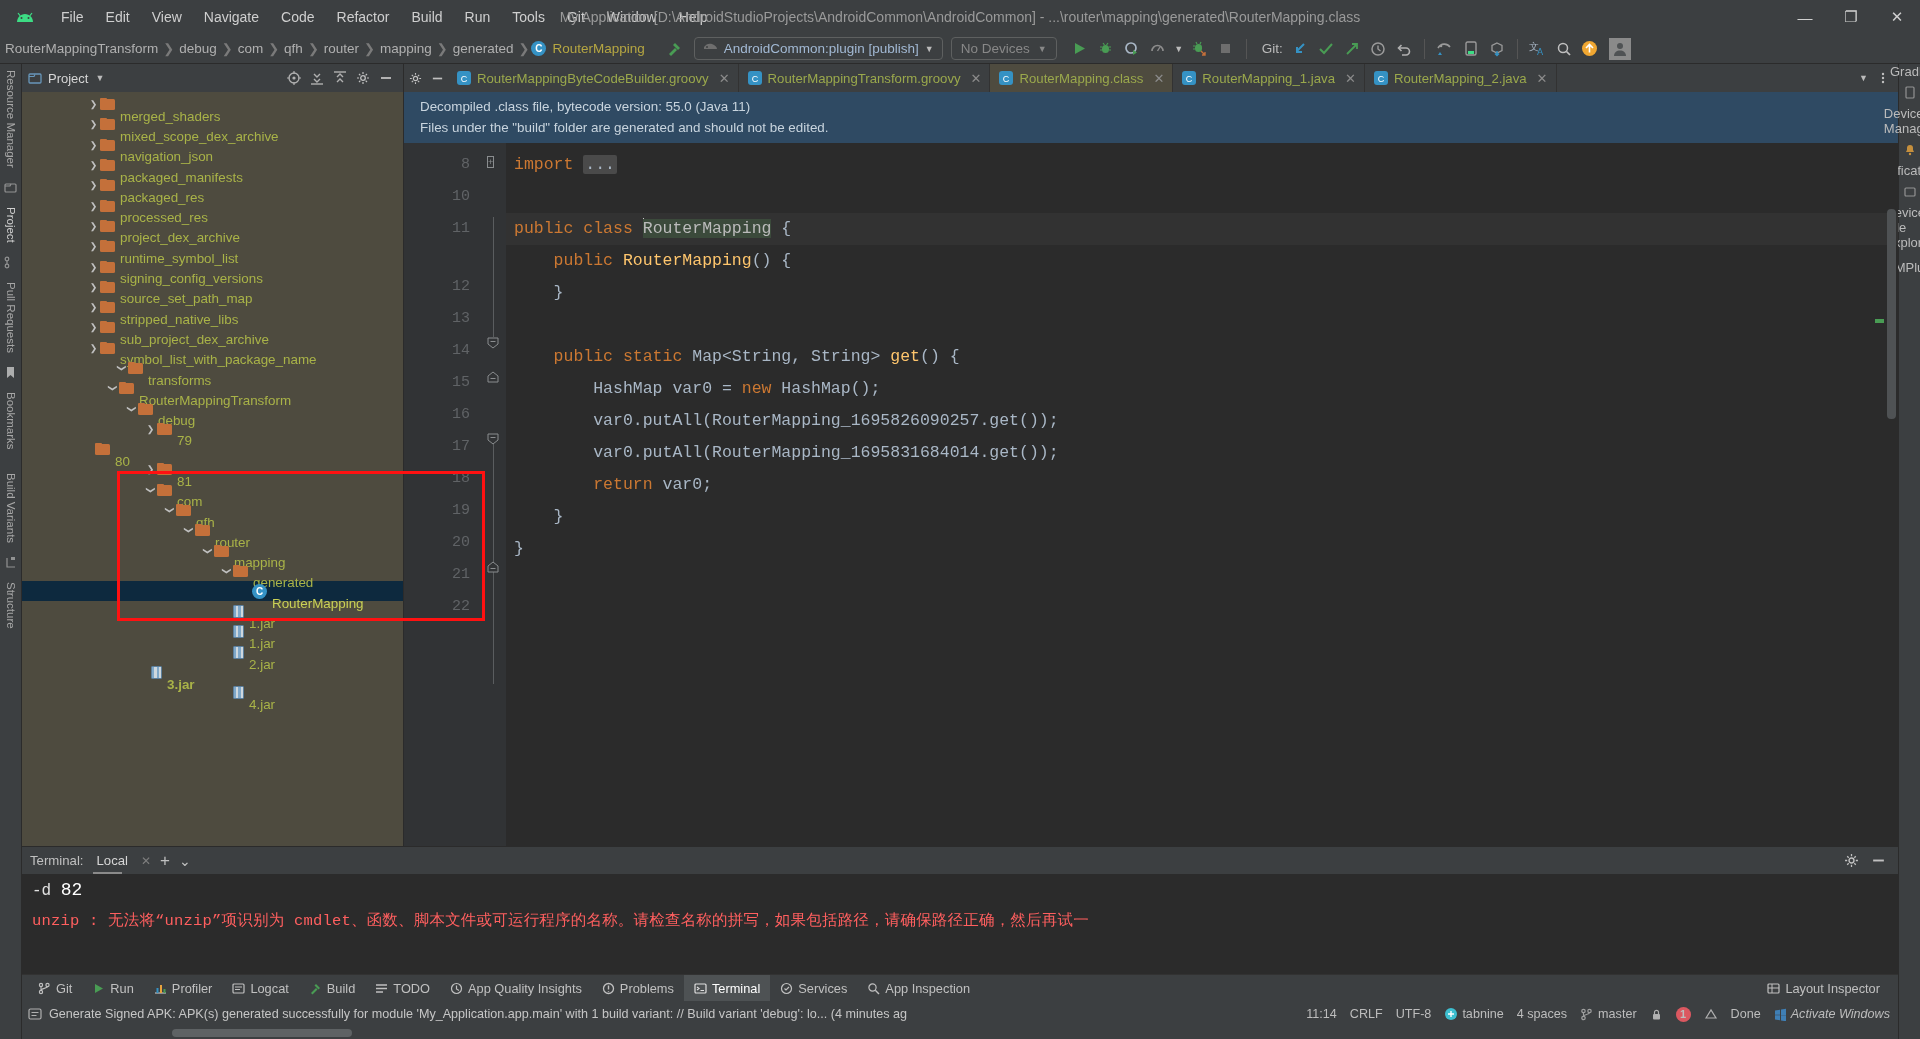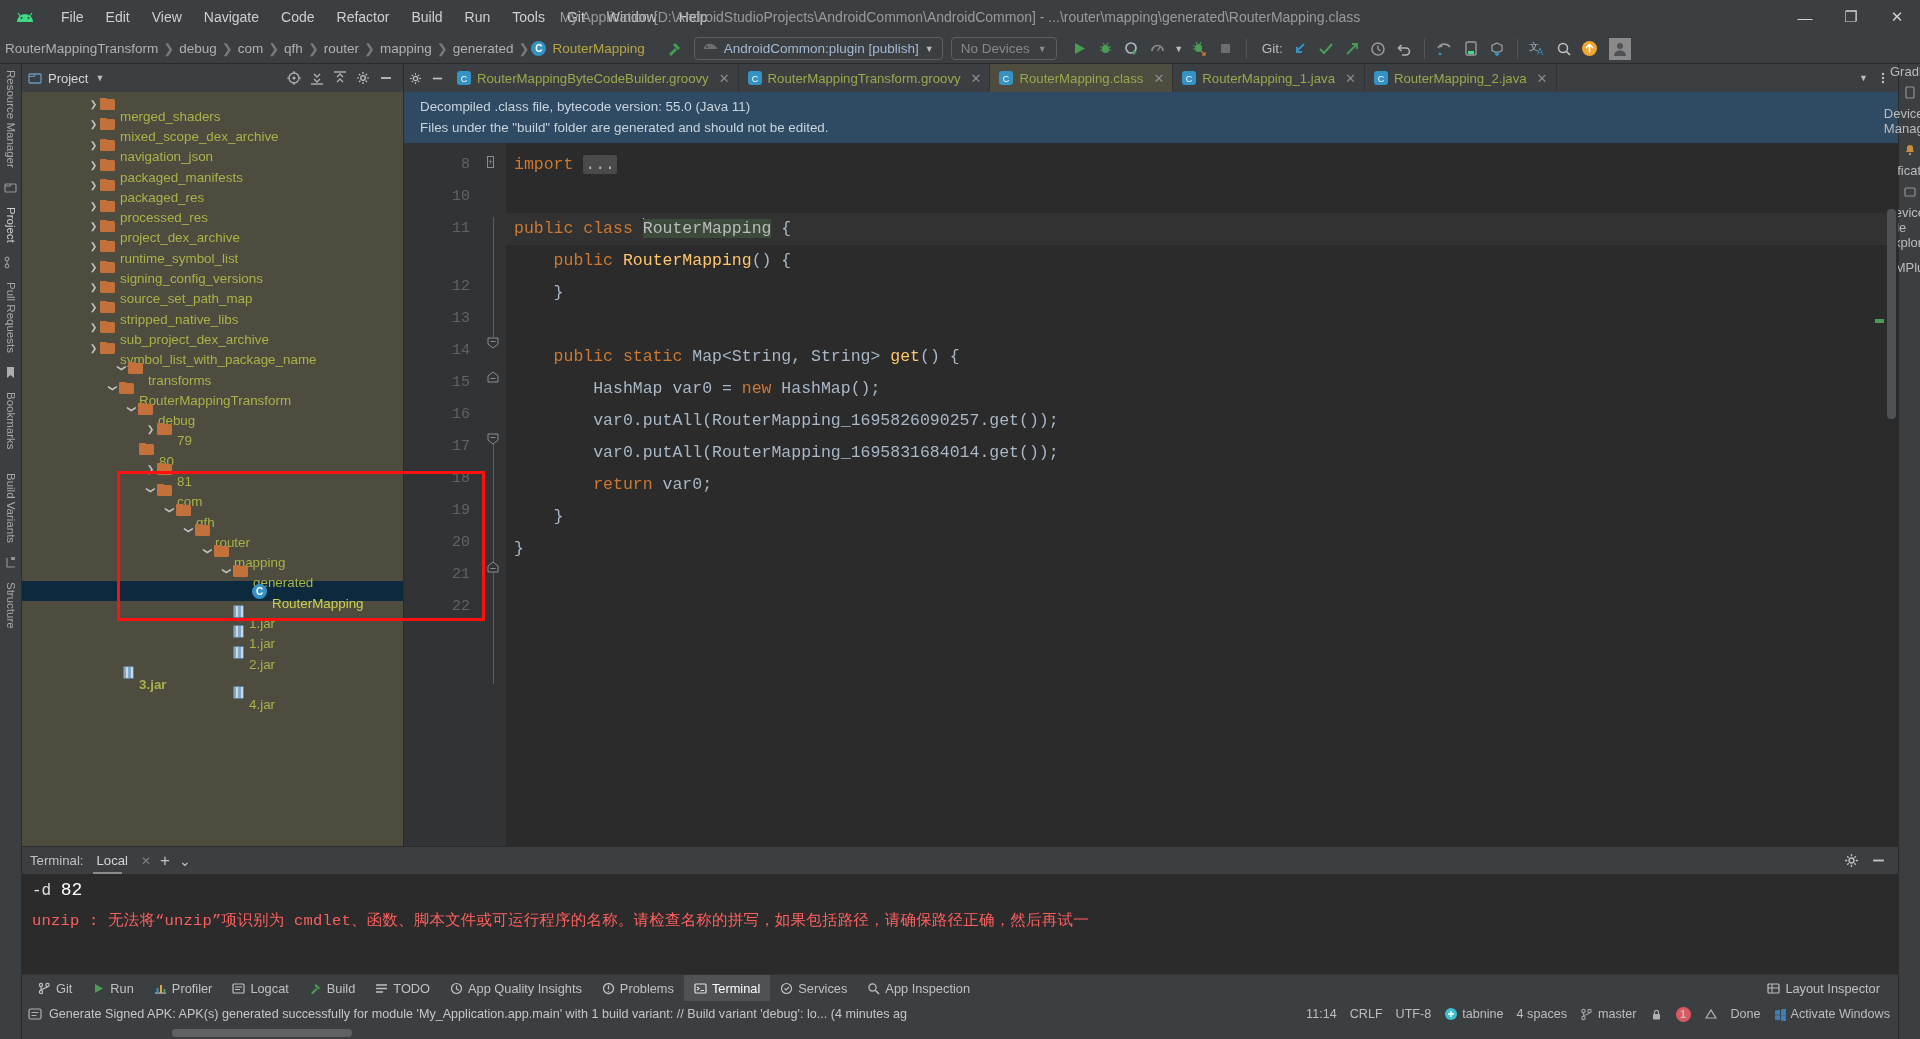--- a/index.html
+++ b/index.html
@@ -480,21 +480,21 @@
               <div class="trow" style="padding-left: 103px;">
                 <span class="arrow" style="transform: rotate(90deg);">❯</span>
                 <span class="folder"></span>
                 <span class="tlabel">debug</span>
               </div>
               <div class="trow" style="padding-left: 122px;">
                 <span class="arrow">❯</span>
                 <span class="folder"></span>
                 <span class="tlabel">79</span>
               </div>
-              <div class="trow" style="padding-left: 104px; text-align: right;">
+              <div class="trow" style="padding-left: 60px; text-align: right;">
                 <span class="arrow"></span>
                 <span class="folder"></span>
                 <span class="tlabel">80</span>
               </div>
               <div class="trow" style="padding-left: 122px;">
                 <span class="arrow">❯</span>
                 <span class="folder"></span>
                 <span class="tlabel">81</span>
               </div>
               <div class="trow" style="padding-left: 122px;">
@@ -535,21 +535,21 @@
               <div class="trow" style="padding-left: 198px;">
                 <span class="arrow"></span>
                 <span class="jar"></span>
                 <span class="tlabel">1.jar</span>
               </div>
               <div class="trow" style="padding-left: 198px;">
                 <span class="arrow"></span>
                 <span class="jar"></span>
                 <span class="tlabel">2.jar</span>
               </div>
-              <div class="trow" style="padding-left: 88px; font-weight: bold;">
+              <div class="trow" style="padding-left: 116px; font-weight: bold;">
                 <span class="arrow"></span>
                 <span class="jar"></span>
                 <span class="tlabel">3.jar</span>
               </div>
               <div class="trow" style="padding-left: 198px;">
                 <span class="arrow"></span>
                 <span class="jar"></span>
                 <span class="tlabel">4.jar</span>
               </div>
             </div>
@@ -885,21 +885,21 @@
                 <path d="M4.5 6V4.3a2 2 0 014 0V6" fill="none" stroke="#b0b0b0" stroke-width="1.2"></path>
               </svg>
           </span>
           <span class="dot-red">1</span>
           <span>
             <svg width="14" height="14" viewBox="0 0 14 14">
                 <path d="M2 11l5-8 5 8z" fill="none" stroke="#b0b0b0" stroke-width="1.2"></path>
               </svg>
           </span>
           <span>Done</span>
-          <span style="display:flex;align-items:center;gap:4px;color:#7ea8d0;">
+          <span style="display:flex;align-items:center;gap:4px;color:#7ea8d0;font-style:italic;">
             <svg width="13" height="13" viewBox="0 0 13 13">
                 <path d="M1 2.5l5-0.8v5H1zM7 1.5l5-0.8v6.2H7zM1 7.3h5v5L1 11.5zM7 7.3h5v6l-5-0.8z" fill="#3f7fb5"></path>
               </svg>
             <span>Activate Windows</span>
           </span>
         </div>
       </div>
 
       <div class="hscroll">
         <div class="thumb"></div>

